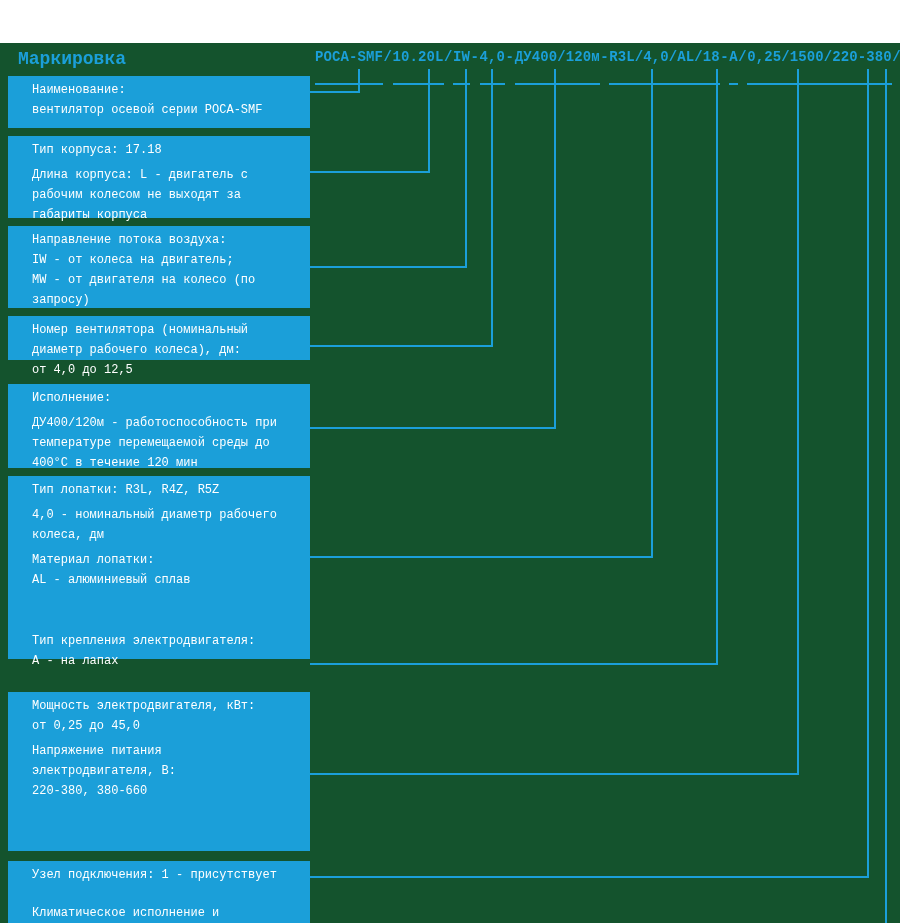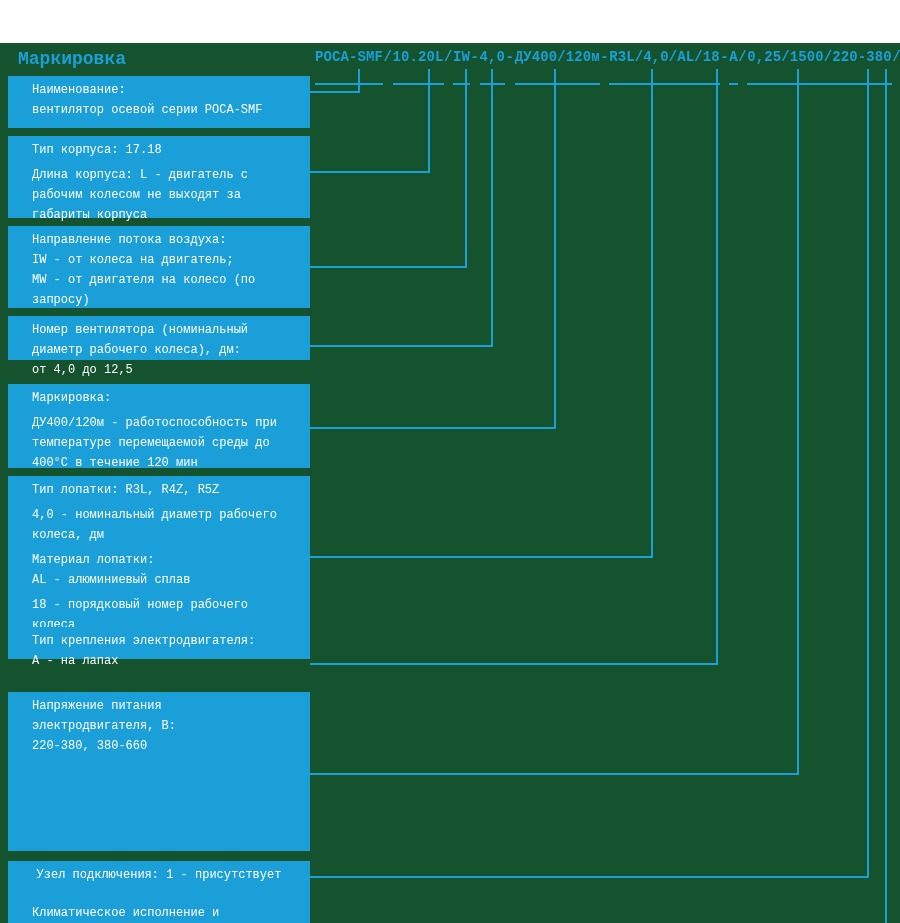--- a/index.html
+++ b/index.html
@@ -69,44 +69,44 @@
         <p>Направление потока воздуха:<br>IW - от колеса на двигатель;<br>MW - от двигателя на колесо (по<br>запросу)</p>
       </div>
       <div class="vline" style="left: 465px; top: 26px; height: 199px;"></div>
       <div class="hline" style="left: 310px; top: 223px; width: 157px;"></div>
       <div class="box" style="top: 273px; height: 44px;">
         <p>Номер вентилятора (номинальный<br>диаметр рабочего колеса), дм:<br>от 4,0 до 12,5</p>
       </div>
       <div class="vline" style="left: 491px; top: 26px; height: 278px;"></div>
       <div class="hline" style="left: 310px; top: 302px; width: 183px;"></div>
       <div class="box" style="top: 341px; height: 84px;">
-        <p>Маркировка:</p>
+        <p>Исполнение:</p>
         <p>ДУ400/120м - работоспособность при<br>температуре перемещаемой среды до<br>400°С в течение 120 мин</p>
       </div>
       <div class="vline" style="left: 554px; top: 26px; height: 360px;"></div>
       <div class="hline" style="left: 310px; top: 384px; width: 246px;"></div>
       <div class="box" style="top: 433px; height: 160px;">
         <p>Тип лопатки: R3L, R4Z, R5Z</p>
         <p>4,0 - номинальный диаметр рабочего<br>колеса, дм</p>
         <p>Материал лопатки:<br>AL - алюминиевый сплав</p>
-        <p>18 - порядковый номер рабочего<br>колеса</p>
       </div>
       <div class="vline" style="left: 651px; top: 26px; height: 489px;"></div>
       <div class="hline" style="left: 310px; top: 513px; width: 343px;"></div>
       <div class="box" style="top: 584px; height: 32px;">
         <p>Тип крепления электродвигателя:<br>А - на лапах</p>
       </div>
       <div class="vline" style="left: 716px; top: 26px; height: 596px;"></div>
       <div class="hline" style="left: 310px; top: 620px; width: 408px;"></div>
       <div class="box" style="top: 649px; height: 159px;">
+        <p>Мощность электродвигателя, кВт:<br>от 0,25 до 45,0</p>
         <p>Напряжение питания<br>электродвигателя, В:<br>220-380, 380-660</p>
       </div>
       <div class="vline" style="left: 797px; top: 26px; height: 706px;"></div>
       <div class="hline" style="left: 310px; top: 730px; width: 489px;"></div>
-      <div class="box" style="top: 818px; height: 42px; text-align: center;">
+      <div class="box" style="top: 818px; height: 42px;">
         <p>Узел подключения: 1 - присутствует</p>
       </div>
       <div class="vline" style="left: 867px; top: 26px; height: 809px;"></div>
       <div class="hline" style="left: 310px; top: 833px; width: 559px;"></div>
       <div class="box" style="top: 856px; height: 60px;">
         <p>Климатическое исполнение и<br>категория размещения по<br>ГОСТ 15150-69: У1 или У2</p>
       </div>
       <div class="vline" style="left: 885px; top: 26px; height: 862px;"></div>
       <div class="hline" style="left: 310px; top: 886px; width: 577px;"></div>
     </div>

